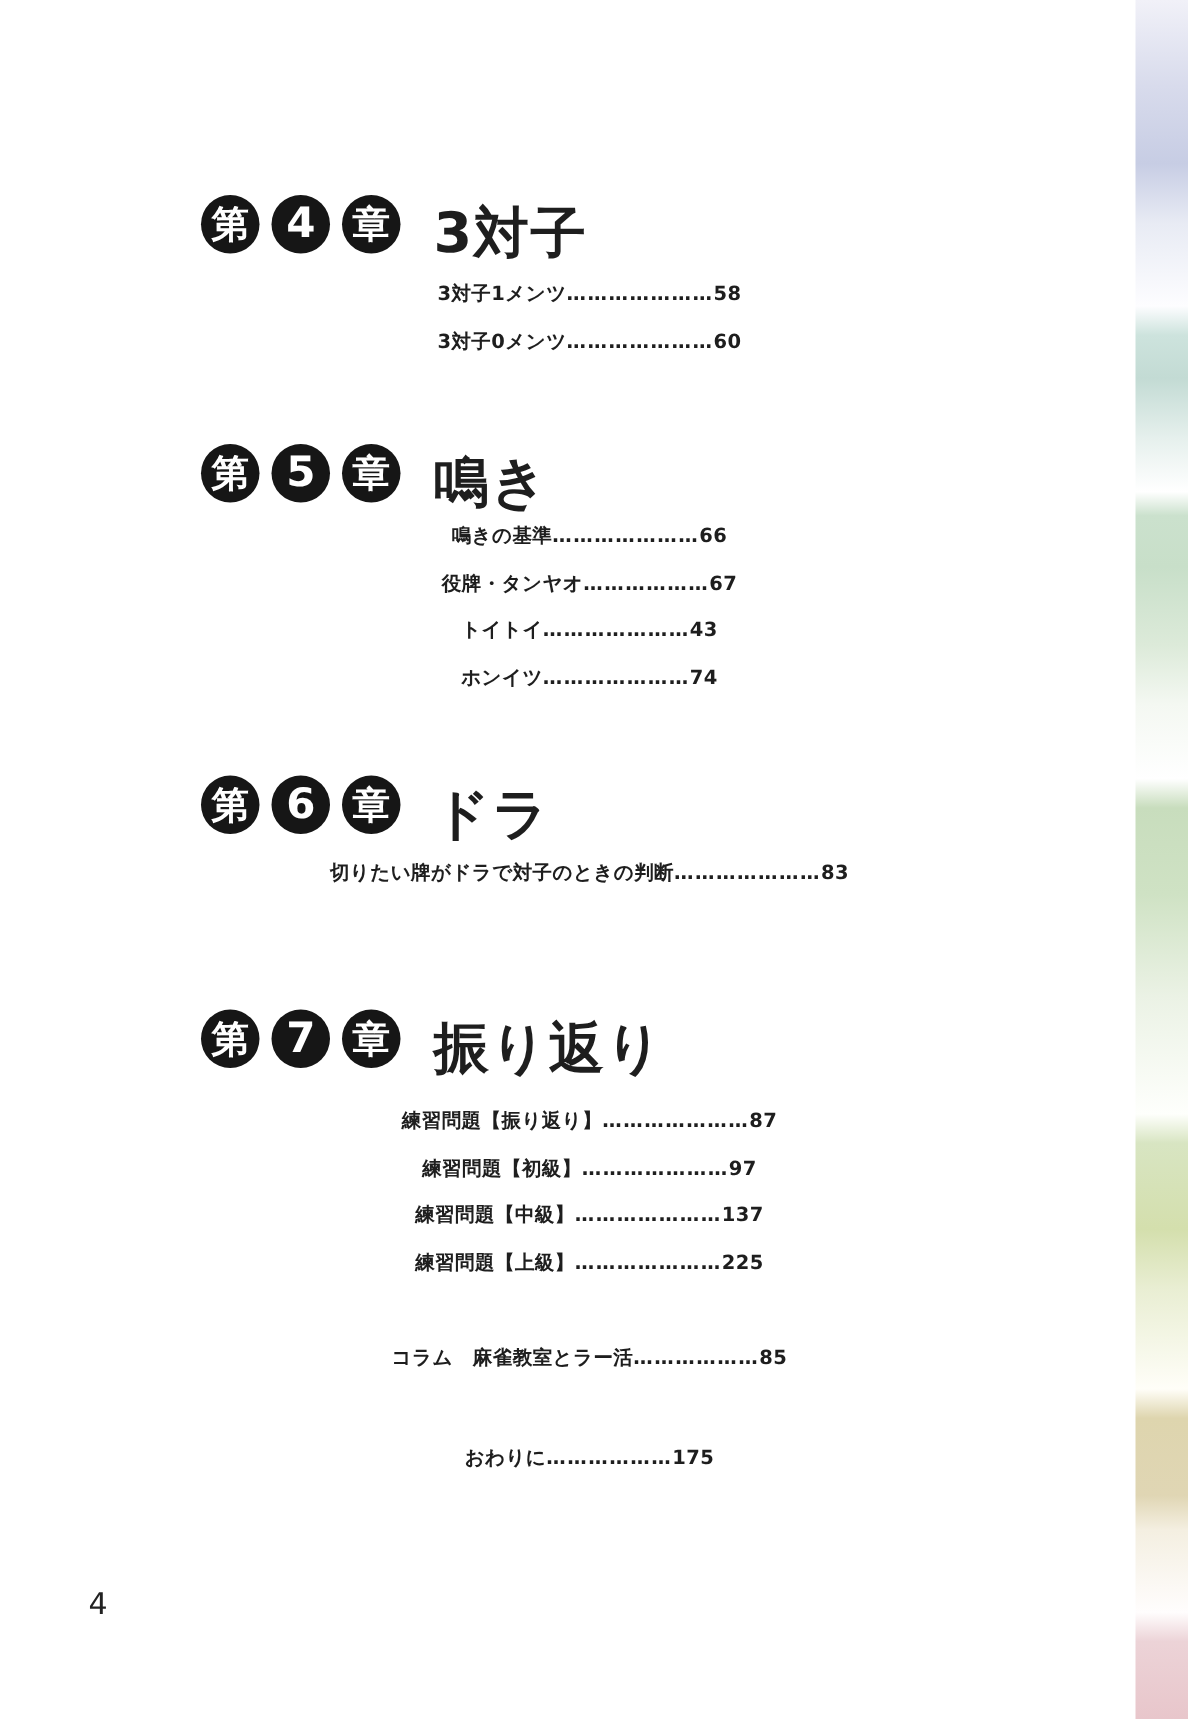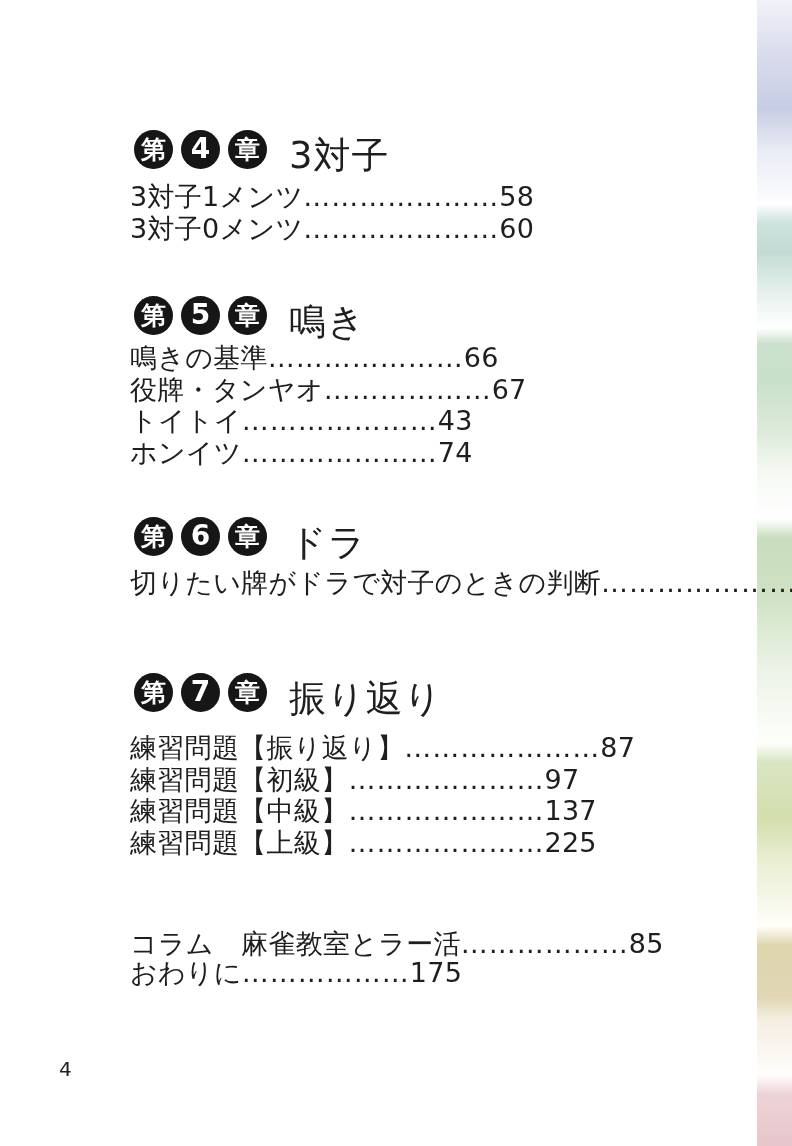--- a/index.html
+++ b/index.html
@@ -79,32 +79,32 @@
     margin-right: 8px;
     flex: 0 0 auto;
     line-height: 1;
   }
   .badge.num {
     font-size: 28px;
     font-weight: 800;
   }
   .chapter-title {
     font-size: 37px;
-    font-weight: 400;
+    font-weight: 700;
     margin: 12px 0 0 14px;
     letter-spacing: 1px;
     line-height: 1;
   }
   .entries {
     position: absolute;
     left: 130px;
     width: 526px;
-    text-align: left;
-    font-size: 27px;
-    font-weight: 400;
+    text-align: center;
+    font-size: 13px;
+    font-weight: 700;
     line-height: 31.6px;
     letter-spacing: 0.3px;
     white-space: nowrap;
   }
   .entry-line { display: block; }
   .leader { letter-spacing: 1px; }
   .page-number {
     position: absolute;
     left: 59px;
     top: 1057px;
@@ -176,21 +176,21 @@
       </span>
     <h2 class="chapter-title">振り返り</h2>
   </div>
   <div class="entries" style="top:732px">
     <span class="entry-line"><span>練習問題【振り返り】</span><span class="leader">…………………</span><span>87</span></span>
     <span class="entry-line"><span>練習問題【初級】</span><span class="leader">…………………</span><span>97</span></span>
     <span class="entry-line"><span>練習問題【中級】</span><span class="leader">…………………</span><span>137</span></span>
     <span class="entry-line"><span>練習問題【上級】</span><span class="leader">…………………</span><span>225</span></span>
   </div>
 
-  <div class="entries" style="top:928px">
+  <div class="entries" style="top:890px">
     <span class="entry-line"><span>コラム　麻雀教室とラー活</span><span class="leader">………………</span><span>85</span></span>
   </div>
 
   <div class="entries" style="top:957px">
     <span class="entry-line"><span>おわりに</span><span class="leader">………………</span><span>175</span></span>
   </div>
 
   <div class="page-number">4</div>
 
 </div>

